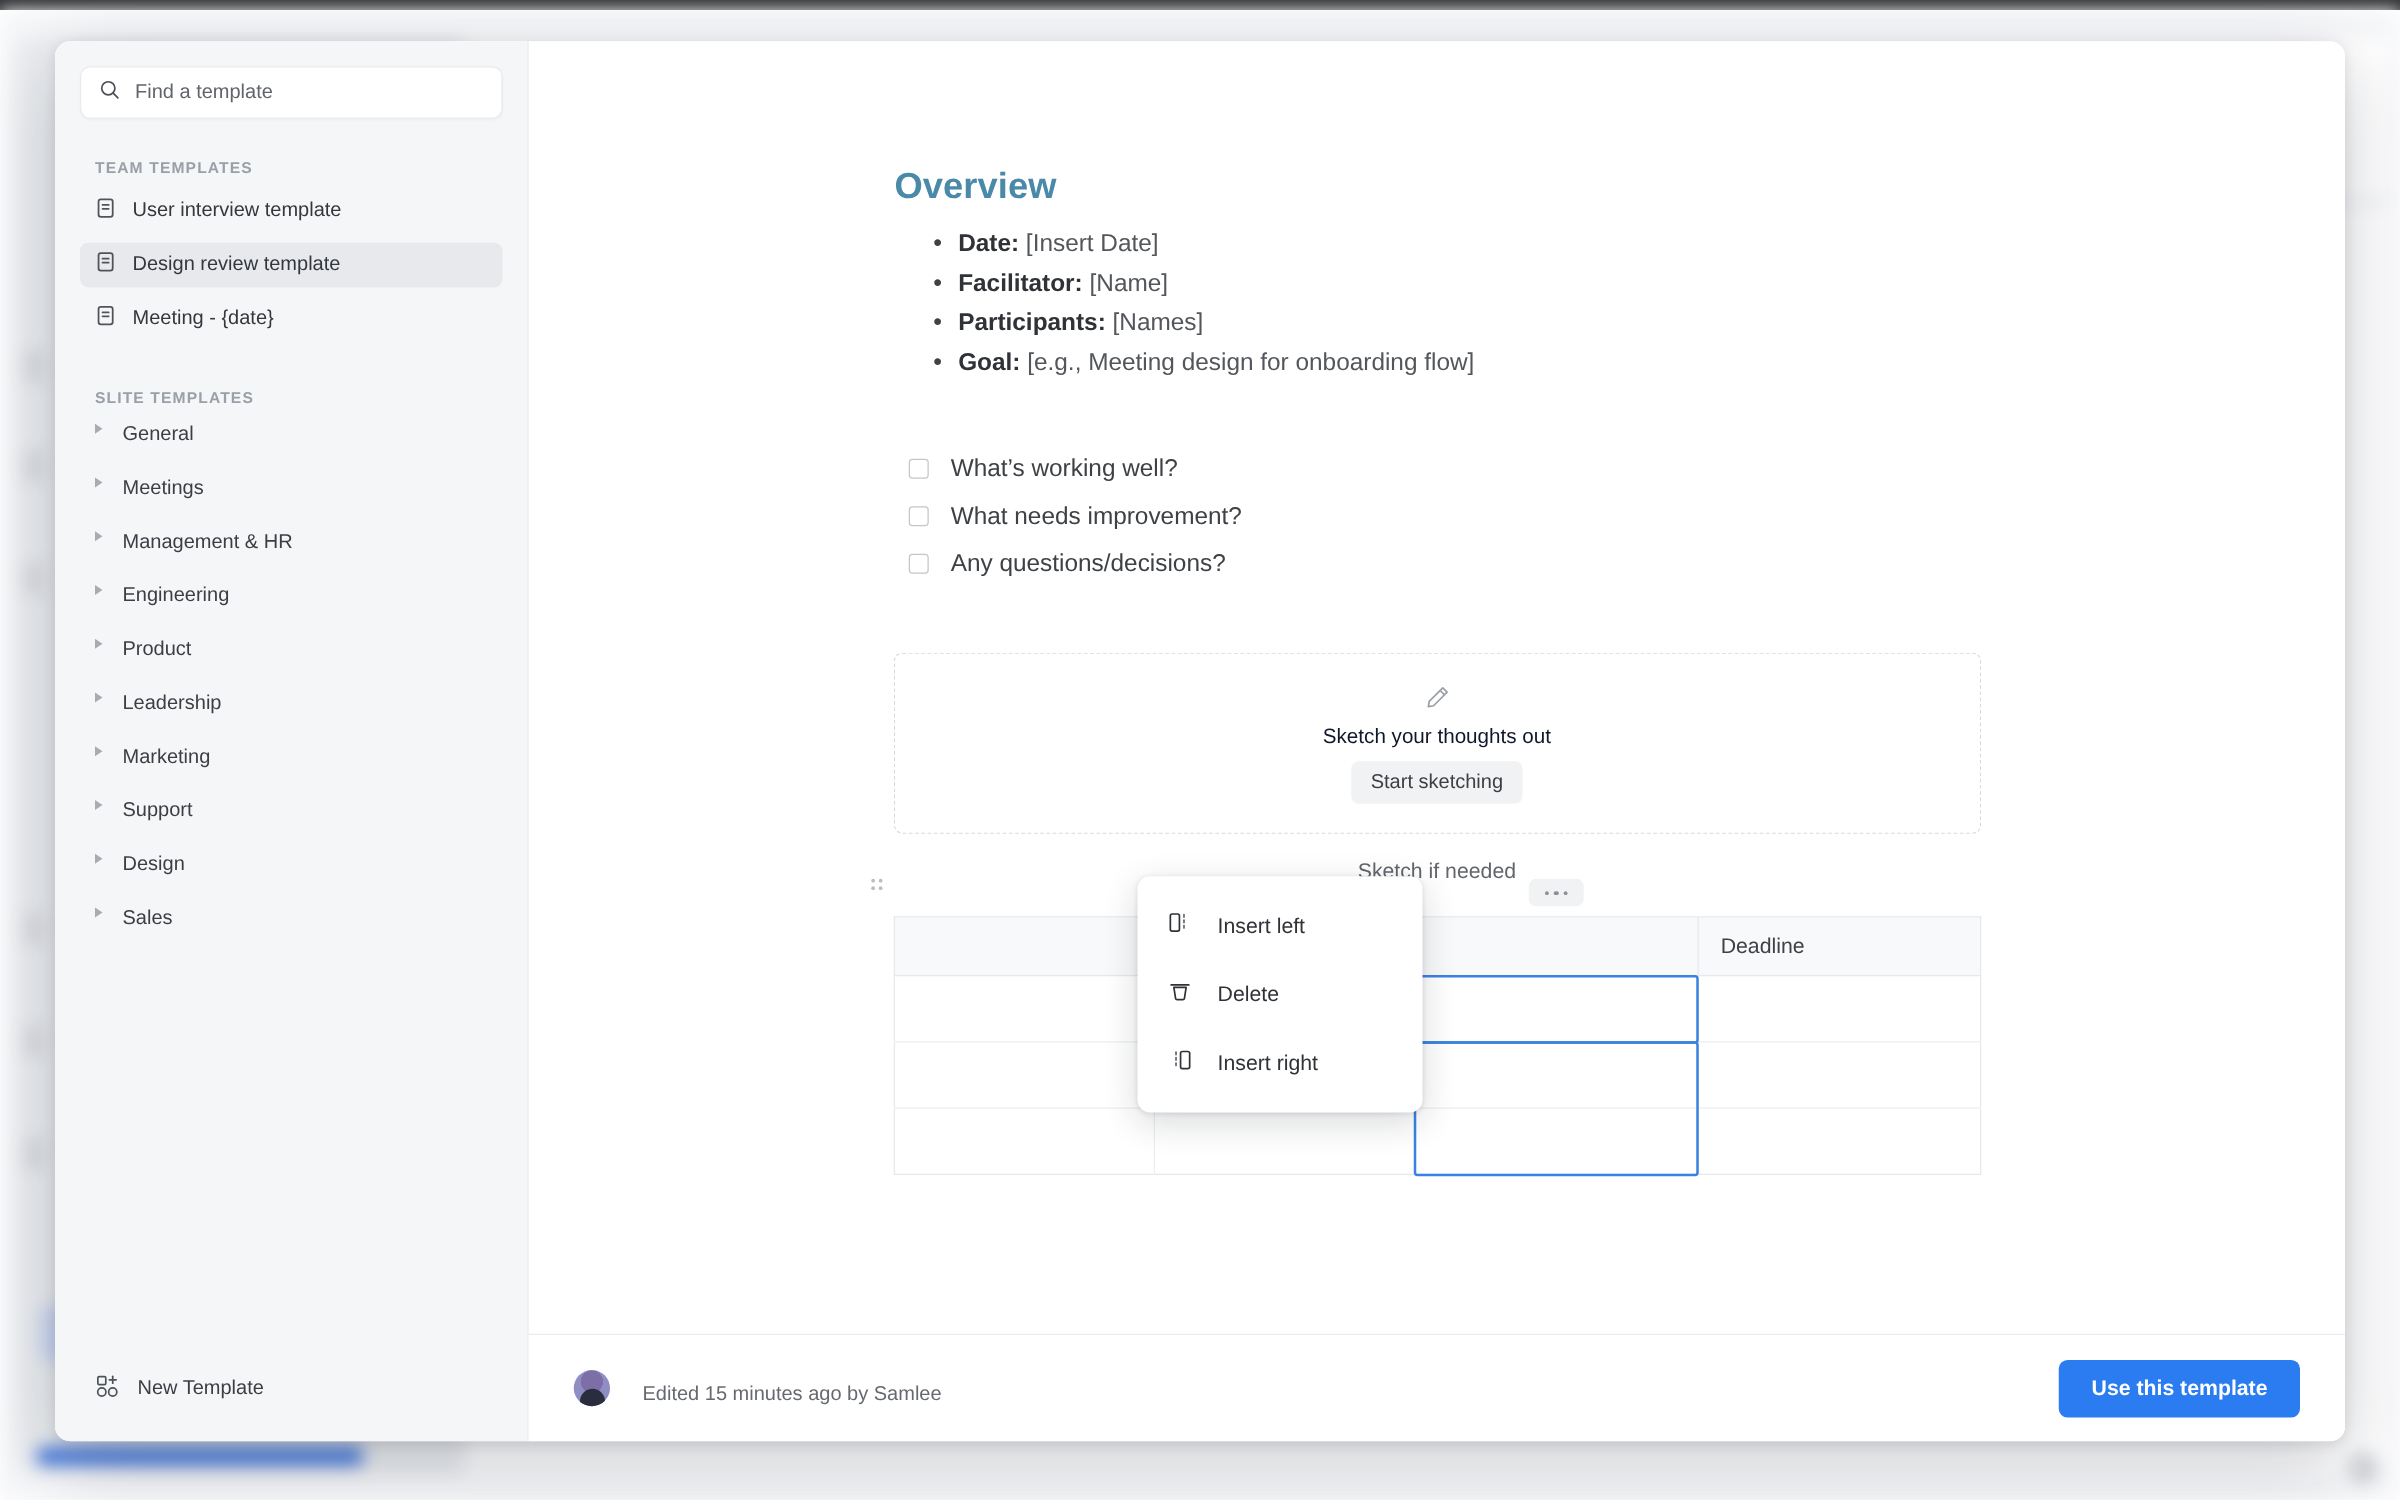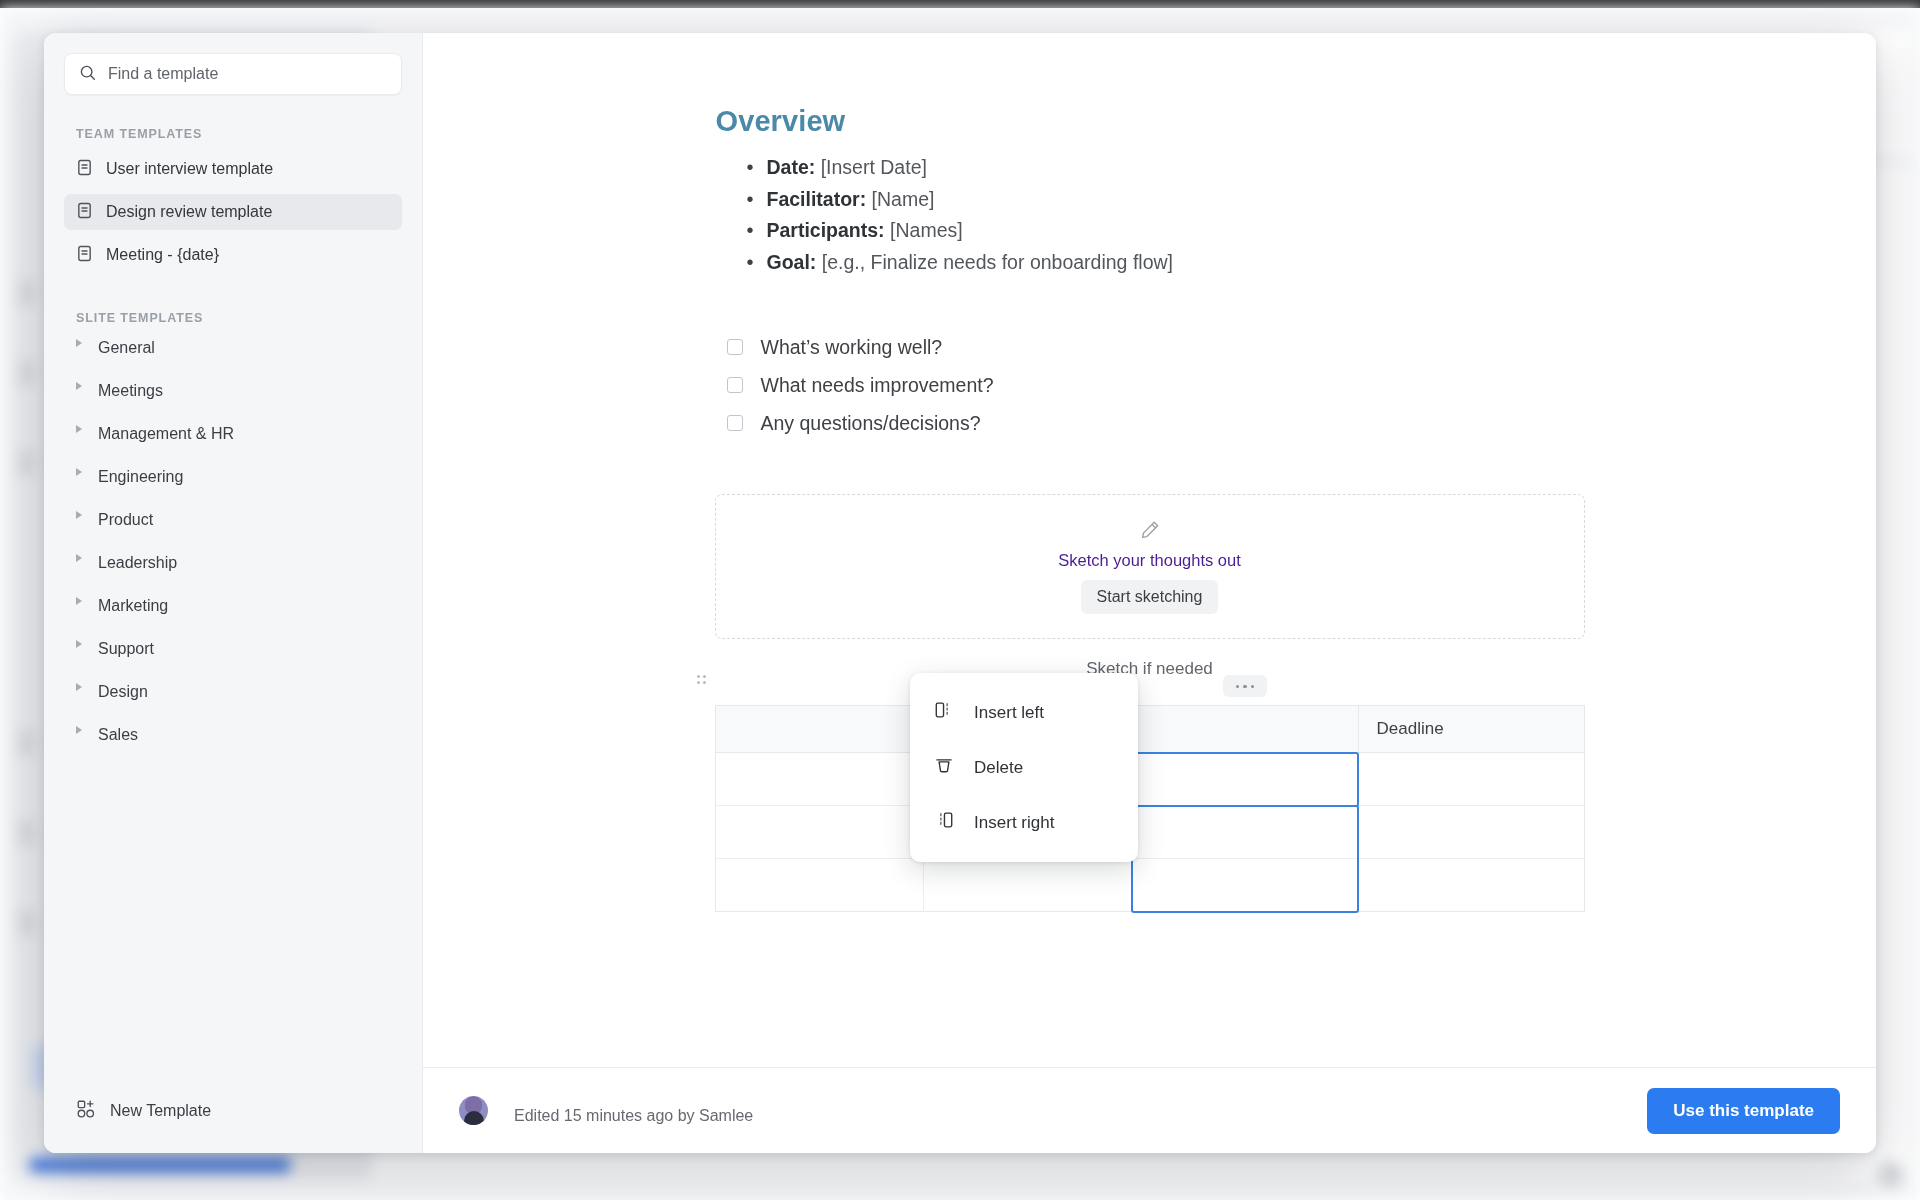--- a/index.html
+++ b/index.html
@@ -128,21 +128,21 @@
     gap: 14px; padding: 0 32px; font-size: 16px; color: #3b3e44;
     cursor: pointer;
   }
 
   
   #content {
     flex: 1; position: relative; background: #ffffff;
     display: flex; flex-direction: column;
   }
   #doc {
-    flex: 1; position: relative; overflow: hidden; padding-top: 72px;
+    flex: 1; position: relative; overflow: hidden; padding-top: 56px; margin-top: 44px;
   }
   #doc-inner { width: 870px; margin: 0 auto; position: relative; }
 
   #overview-h {
     color: #4a8aa8; font-size: 29px; font-weight: 700; letter-spacing: .1px;
     margin-left: 1px;
   }
   ul.bullets { margin: 14px 0 0 30px; list-style: none; }
   ul.bullets li {
     font-size: 19.5px; color: #3e4145; line-height: 1.62; position: relative;
@@ -165,21 +165,21 @@
     border-radius: 3px; background: #fff; flex: 0 0 16px; cursor: pointer;
   }
   .chk-label { font-size: 19.5px; color: #3e4145; }
 
   #sketch-block { margin: 52px 0 0 0; }
   #sketch-box {
     border: 1.5px dashed #d6d9de; border-radius: 7px;
     height: 145px; display: flex; flex-direction: column;
     align-items: center; justify-content: center; gap: 6px;
   }
-  #sketch-ph { font-size: 16.5px; color: #4c1d95; }
+  #sketch-ph { font-size: 16.5px; color: #0f172a; }
   #start-sketching {
     margin-top: 4px; background: #f1f2f4; border: none; border-radius: 6px;
     padding: 8px 16px; font-size: 16px; color: #3b3e44;
     font-family: "Liberation Sans", sans-serif; cursor: pointer;
   }
   #sketch-caption {
     text-align: center; margin-top: 20px; font-size: 17px; color: #62666c;
   }
 
   
@@ -410,21 +410,21 @@
           <li>
             <b>Facilitator:</b>
             <span class="val">[Name]</span>
           </li>
           <li>
             <b>Participants:</b>
             <span class="val">[Names]</span>
           </li>
           <li>
             <b>Goal:</b>
-            <span class="val">[e.g., Finalize needs for onboarding flow]</span>
+            <span class="val">[e.g., Meeting design for onboarding flow]</span>
           </li>
         </ul>
 
         <div id="checks">
           <div class="chk-row">
             <span class="chkbox"></span>
             <span class="chk-label">What’s working well?</span>
           </div>
           <div class="chk-row">
             <span class="chkbox"></span>

